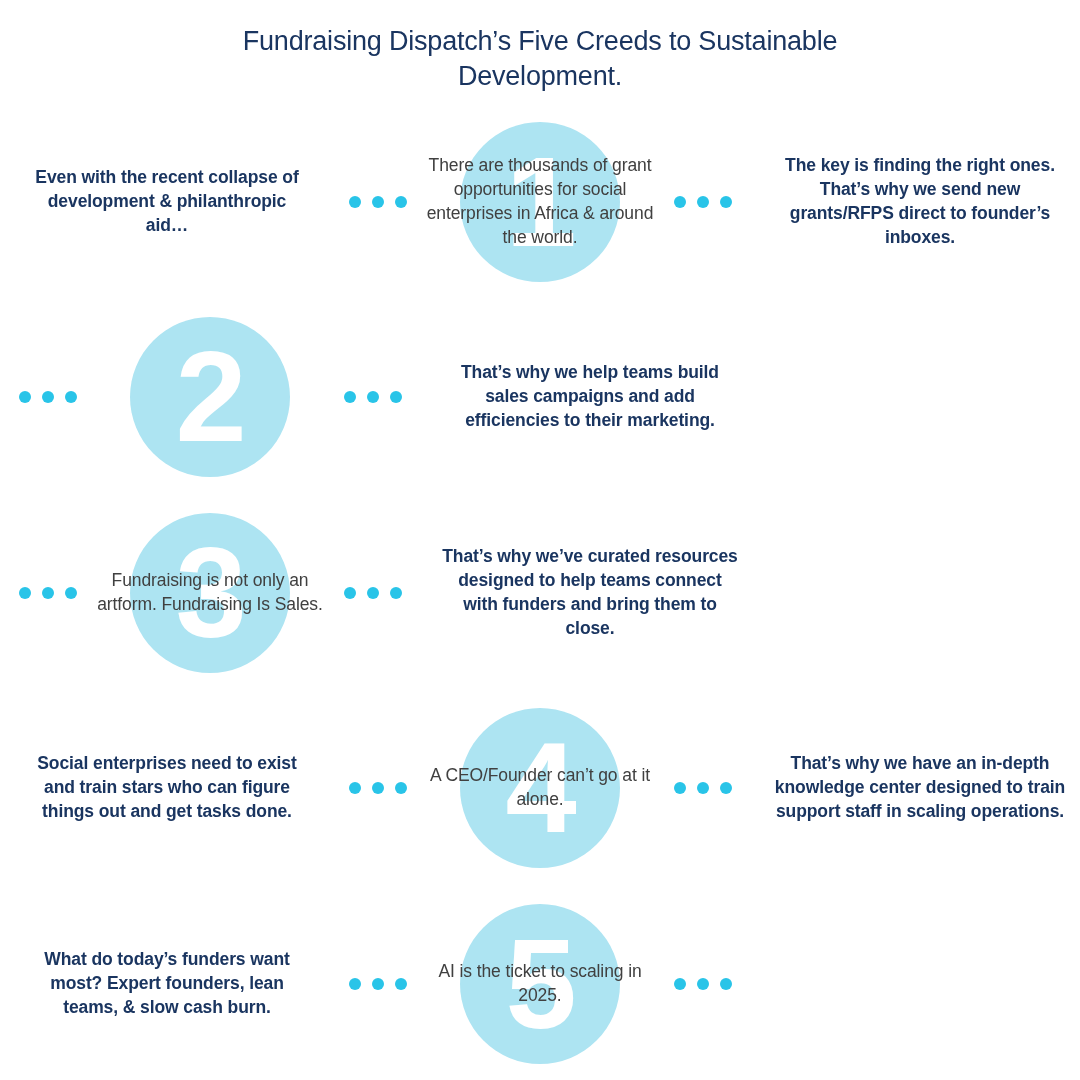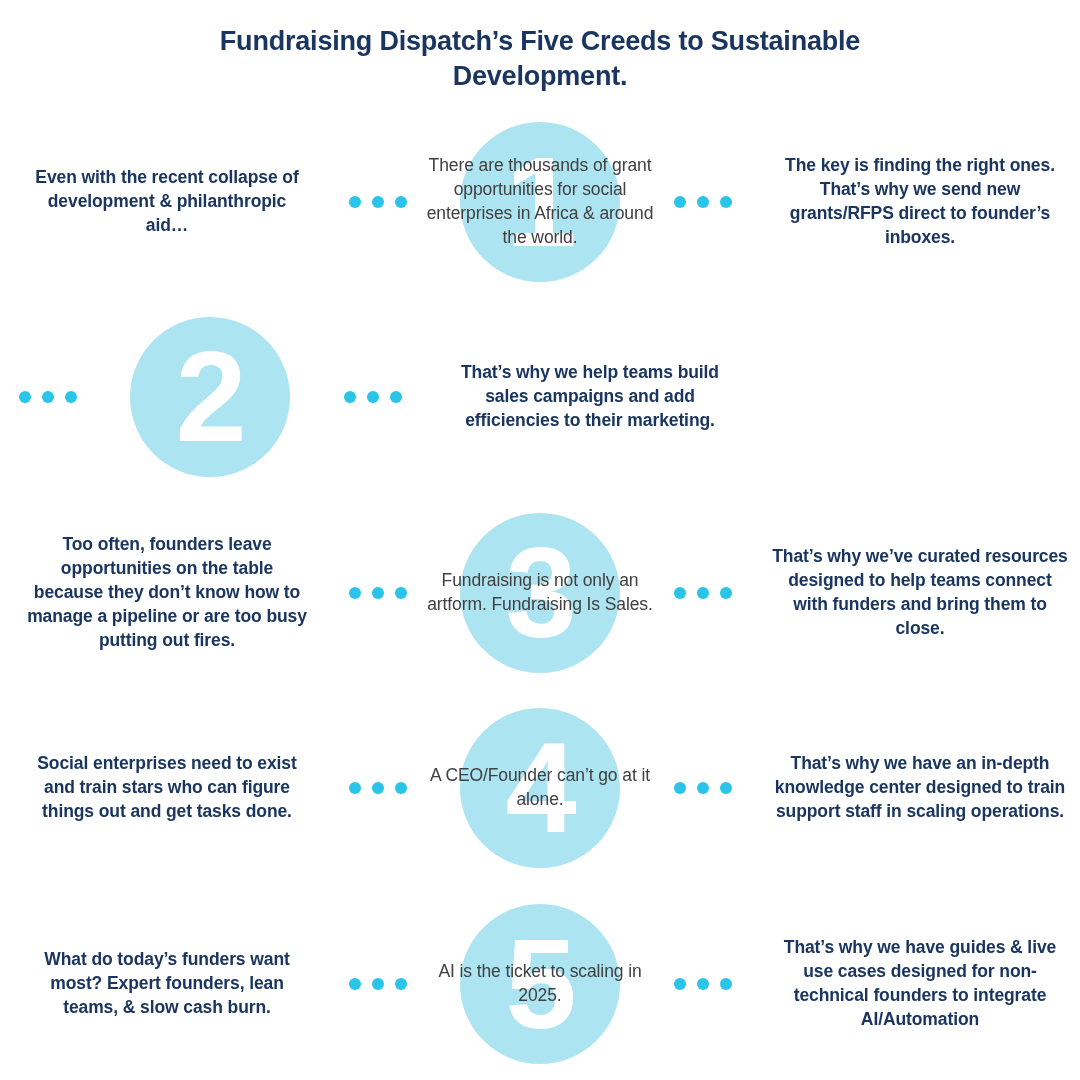--- a/index.html
+++ b/index.html
@@ -23,21 +23,21 @@
 
   
   .title {
     position: absolute;
     top: 24px;
     left: 0;
     width: 1080px;
     text-align: center;
     color: #1A3560;
     font-size: 27px;
-    font-weight: bold;
+    font-weight: normal;
     line-height: 1.28;
     letter-spacing: -0.2px;
     padding: 0 190px;
     box-sizing: border-box;
   }
 
   
   .rows {
     position: absolute;
     top: 104px;
@@ -175,21 +175,20 @@
       </div>
       <div class="dots">
         <span class="dot"></span>
         <span class="dot"></span>
         <span class="dot"></span>
       </div>
       <div class="side-text right">That’s why we help teams build sales campaigns and add efficiencies to their marketing.</div>
     </div>
 
     <div class="row">
-      <div class="side-text left">Too often, founders leave opportunities on the table because they don’t know how to manage a pipeline or are too busy putting out fires.</div>
       <div class="dots">
         <span class="dot"></span>
         <span class="dot"></span>
         <span class="dot"></span>
       </div>
       <div class="center-cell">
         <div class="circle"></div>
         <div class="watermark">3</div>
         <div class="center-text">Fundraising is not only an artform. Fundraising Is Sales.</div>
       </div>
@@ -231,17 +230,16 @@
       <div class="center-cell">
         <div class="circle"></div>
         <div class="watermark">5</div>
         <div class="center-text">AI is the ticket to scaling in 2025.</div>
       </div>
       <div class="dots">
         <span class="dot"></span>
         <span class="dot"></span>
         <span class="dot"></span>
       </div>
-      <div class="side-text right">That’s why we have guides &amp; live use cases designed for non-technical founders to integrate AI/Automation</div>
     </div>
 
   </div>
 </div>
 
 </body></html>

